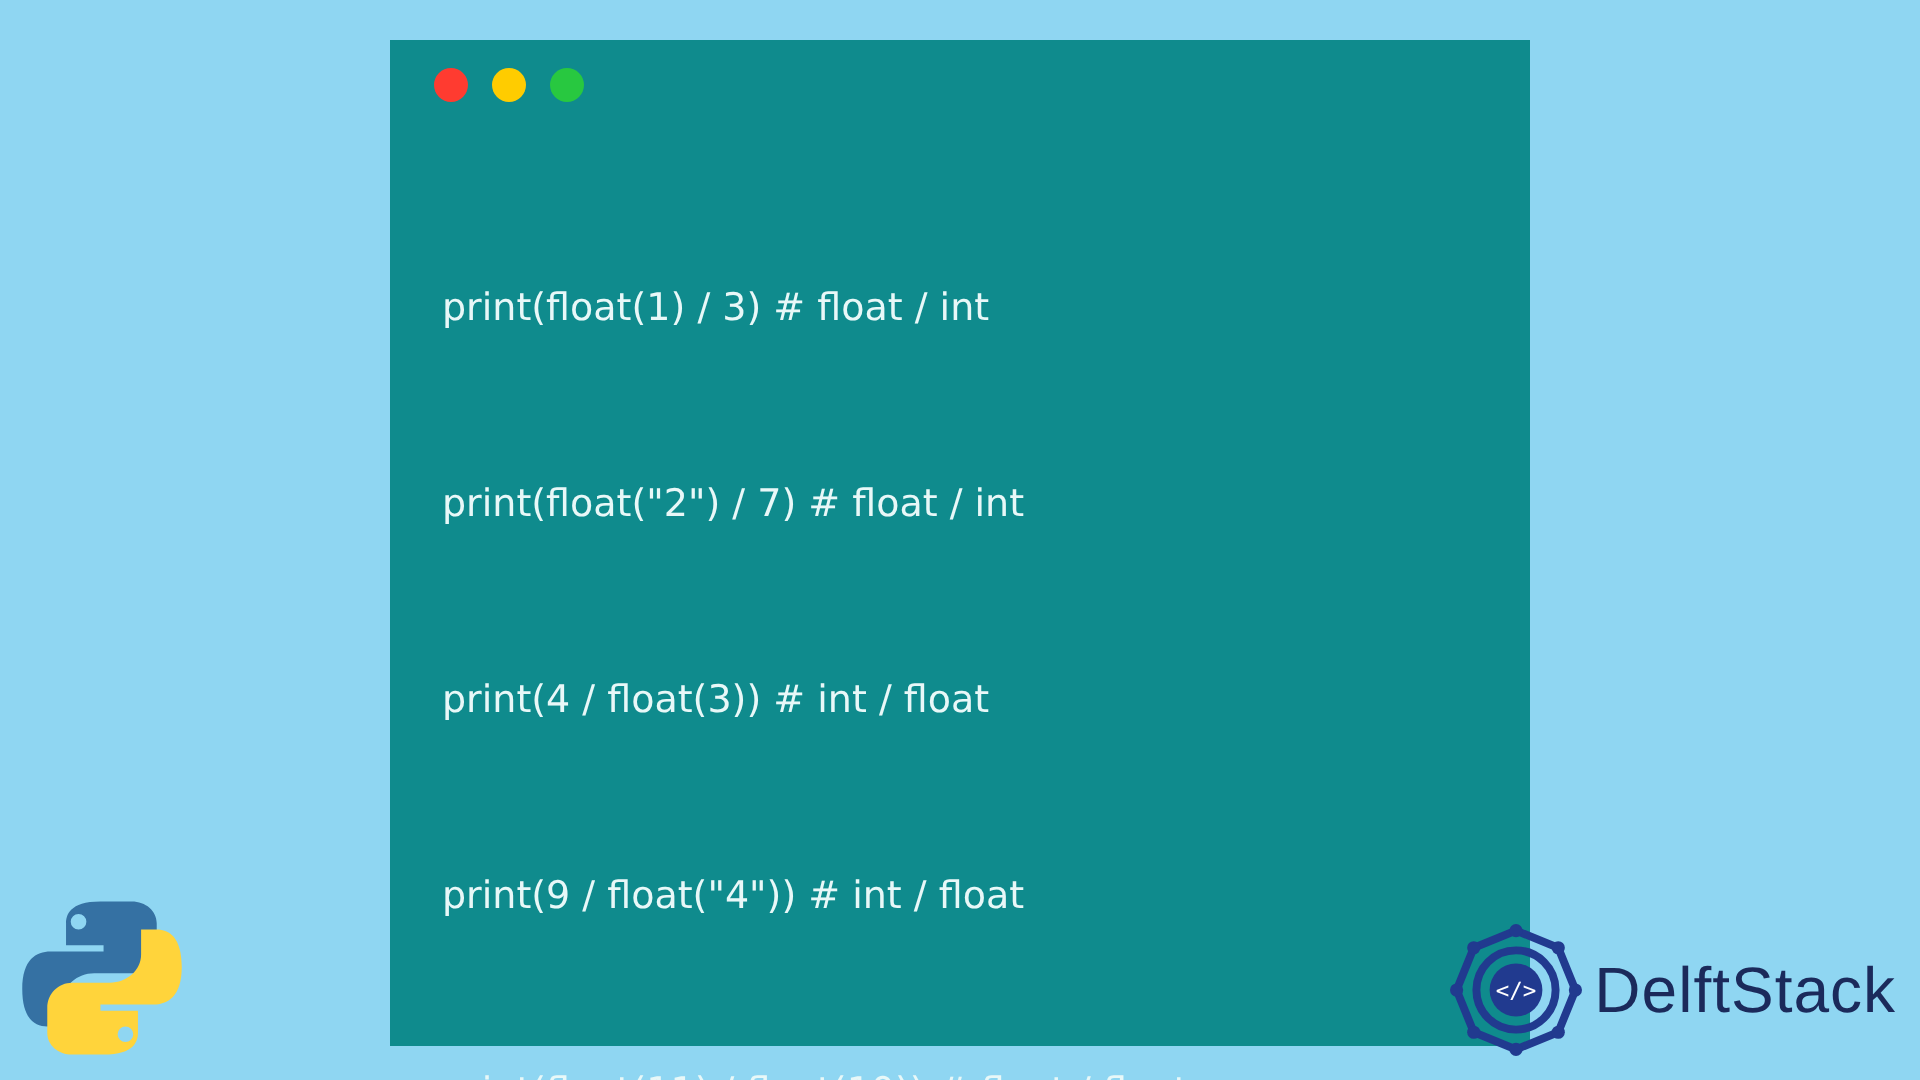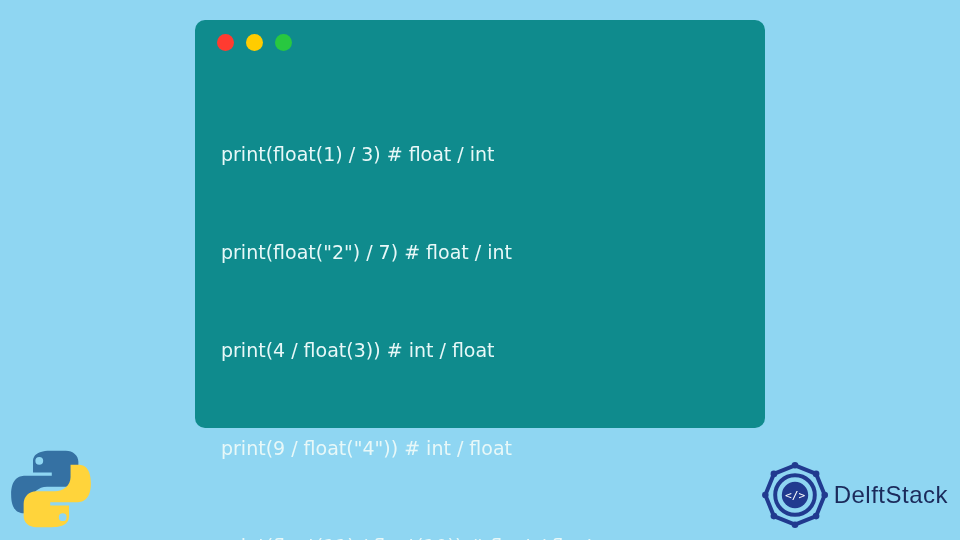--- a/index.html
+++ b/index.html
@@ -7,23 +7,23 @@
   body {
     background: #8fd6f2;
     font-family: Arial, Helvetica, sans-serif;
     position: relative;
   }
   .code-window {
     position: absolute;
     left: 195px;
     top: 20px;
     width: 570px;
-    height: 408px;
+    height: 503px;
     background: #0f8b8d;
-    border-radius: 10px;
+    border-radius: 0;
   }
   .titlebar {
     display: flex;
     align-items: center;
     gap: 12px;
     padding: 14px 22px 10px 22px;
   }
   .dot {
     width: 17px;
     height: 17px;
@@ -51,21 +51,21 @@
   }
   .delft-logo {
     position: absolute;
     right: 12px;
     bottom: 12px;
     display: flex;
     align-items: center;
     gap: 6px;
   }
   .delft-text {
-    font-size: 24px;
+    font-size: 32px;
     font-weight: 500;
     color: #1b2a5b;
     letter-spacing: 0.5px;
   }
   .delft-icon { width: 66px; height: 66px; }
 </style>
 </head>
 <body>
 
 <div class="code-window">

